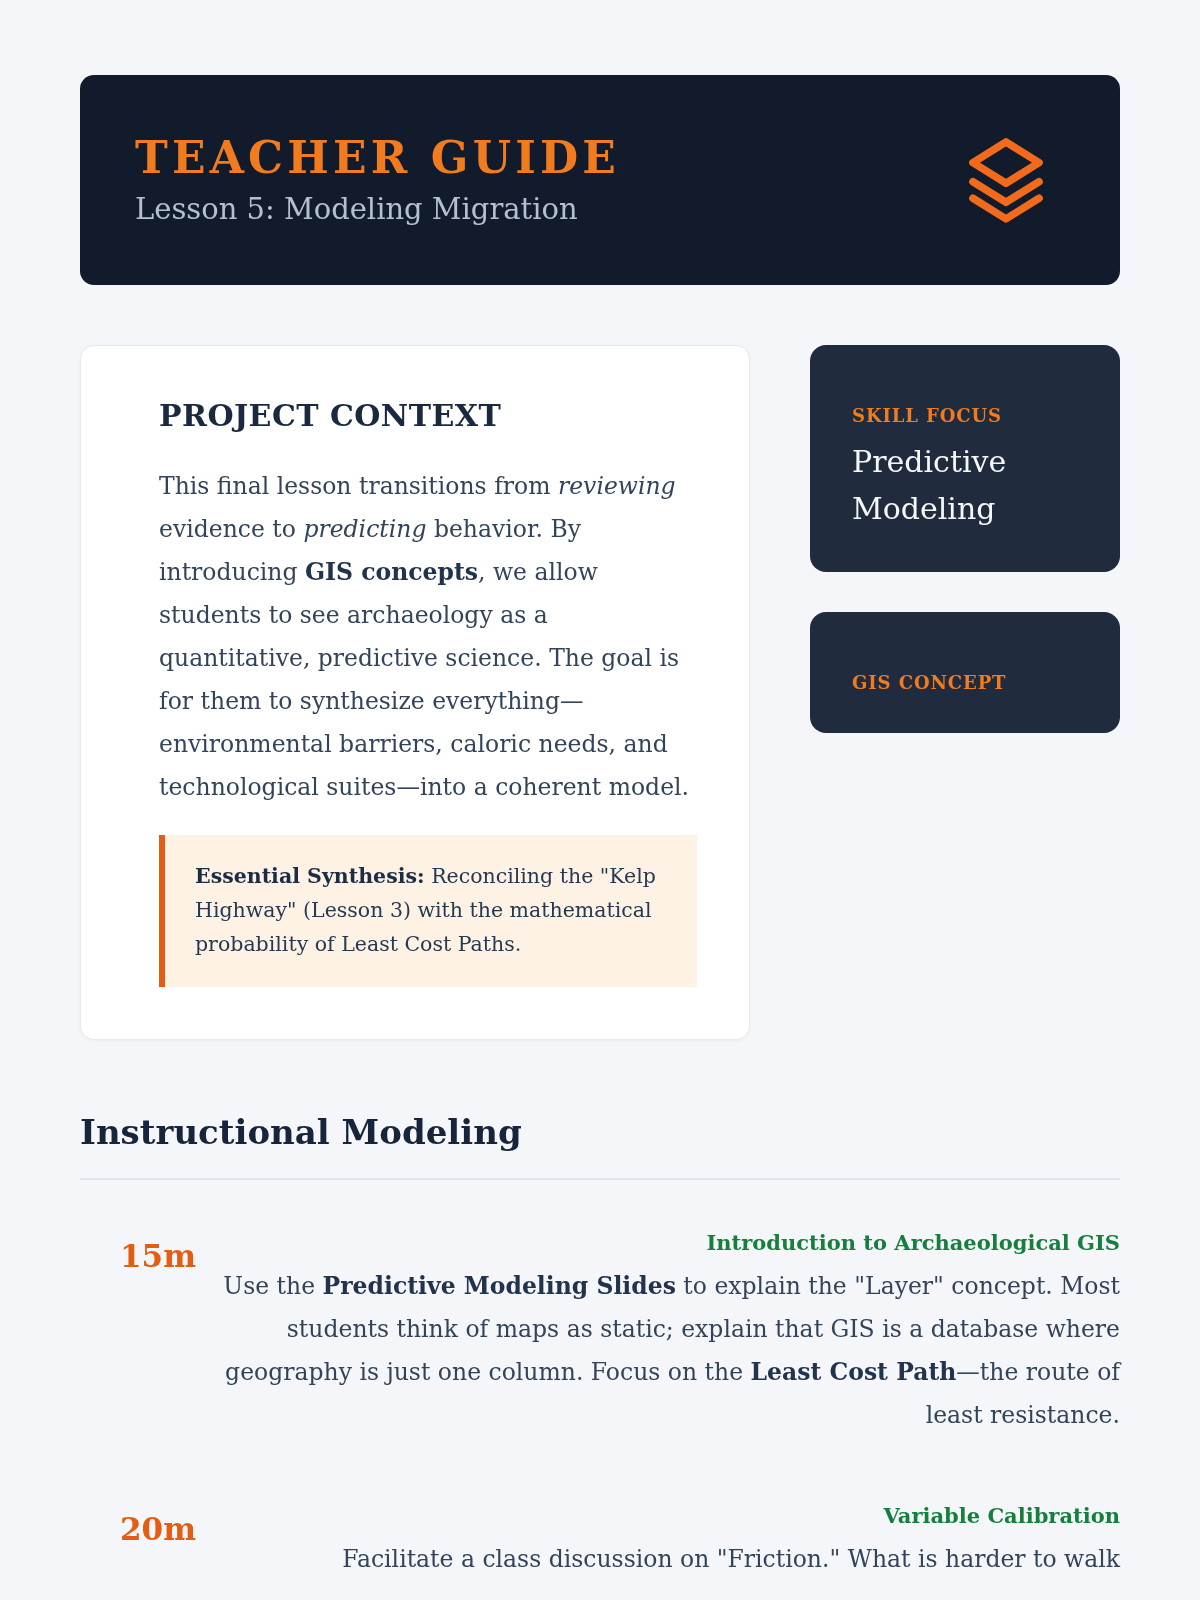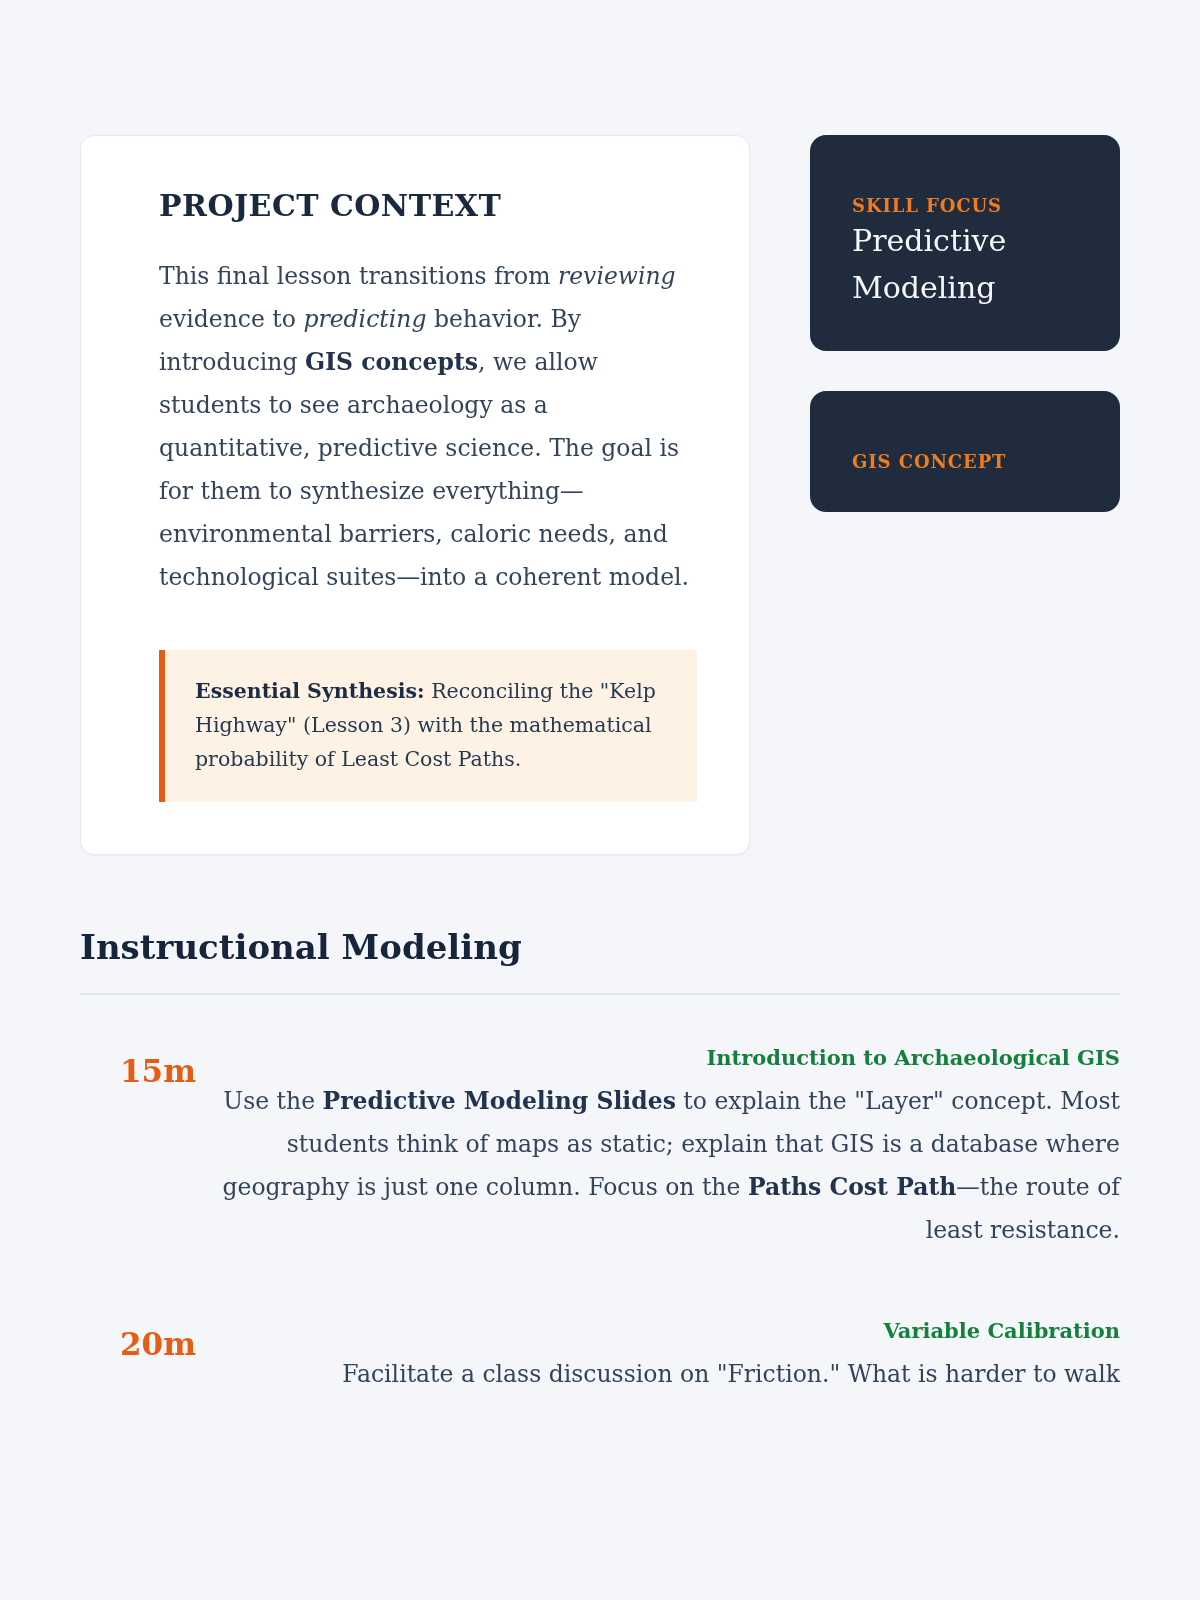--- a/index.html
+++ b/index.html
@@ -73,21 +73,21 @@
   }
   .context-card .body{
     margin-top:32px;
     font-size:23.5px;
     line-height:43px;
     color:var(--body-text);
   }
   .b{font-weight:700;color:#22334d;}
   .i{font-style:italic;}
   .callout{
-    margin-top:51px;
+    margin-top:26px;
     background:var(--cream);
     border-left:6px solid var(--accent-deep);
     padding:24px 26px 26px 30px;
   }
   .callout p{
     font-size:20.5px;
     line-height:34px;
     color:#273951;
   }
   .callout .b{color:#1c2c45;}
@@ -99,21 +99,21 @@
     border-radius:16px;
     padding:60px 40px 40px 42px;
   }
   .info-label{
     color:var(--accent);
     font-size:18px;
     font-weight:700;
     letter-spacing:0.05em;
   }
   .info-value{
-    margin-top:1px;
+    margin-top:12px;
     color:var(--white-text);
     font-size:30px;
     line-height:47px;
     font-weight:400;
   }
 
   
   .roadmap{margin-top:72px;}
   .roadmap h2{
     color:#16253c;
@@ -150,20 +150,31 @@
     font-size:23.5px;
     line-height:43px;
     color:var(--body-text);
   }
 </style>
 </head>
 <body>
 
 <div class="page">
 
+  <header class="hero">
+    <div class="hero-text">
+      <h1>TEACHER GUIDE</h1>
+      <p class="subtitle">Lesson 5: Modeling Migration</p>
+    </div>
+    <svg class="hero-icon" width="80" height="86" viewBox="0 0 48 52" fill="none" stroke="#f26a1b" stroke-width="4.6" stroke-linecap="round" stroke-linejoin="round">
+      <polygon points="24 3 44 15.5 24 28 4 15.5"></polygon>
+      <polyline points="4 27 24 39.5 44 27"></polyline>
+      <polyline points="4 37 24 49.5 44 37"></polyline>
+    </svg>
+  </header>
 
   <div class="content-row">
 
     <section class="context-card">
       <h2>PROJECT CONTEXT</h2>
       <p class="body"><span>This final lesson transitions from </span><span class="i">reviewing</span><span> evidence to </span><span class="i">predicting</span><span> behavior. By introducing </span><span class="b">GIS concepts</span><span>, we allow students to see archaeology as a quantitative, predictive science. The goal is for them to synthesize everything—environmental barriers, caloric needs, and technological suites—into a coherent model.</span></p>
       <div class="callout">
         <p><span class="b">Essential Synthesis:</span><span> Reconciling the "Kelp Highway" (Lesson 3) with the mathematical probability of Least Cost Paths.</span></p>
       </div>
     </section>
@@ -181,21 +192,21 @@
   </div>
 
   <section class="roadmap">
     <h2>Instructional Modeling</h2>
     <hr>
 
     <div class="roadmap-item">
       <div class="duration">15m</div>
       <div class="item-content">
         <div class="item-title">Introduction to Archaeological GIS</div>
-        <p class="item-body"><span>Use the </span><span class="b">Predictive Modeling Slides</span><span> to explain the "Layer" concept. Most students think of maps as static; explain that GIS is a database where geography is just one column. Focus on the </span><span class="b">Paths Cost Path</span><span>—the route of least resistance.</span></p>
+        <p class="item-body"><span>Use the </span><span class="b">Predictive Modeling Slides</span><span> to explain the "Layer" concept. Most students think of maps as static; explain that GIS is a database where geography is just one column. Focus on the </span><span class="b">Least Cost Path</span><span>—the route of least resistance.</span></p>
       </div>
     </div>
 
     <div class="roadmap-item">
       <div class="duration">20m</div>
       <div class="item-content">
         <div class="item-title">Variable Calibration</div>
         <p class="item-body"><span>Facilitate a class discussion on "Friction." What is harder to walk</span></p>
       </div>
     </div>

